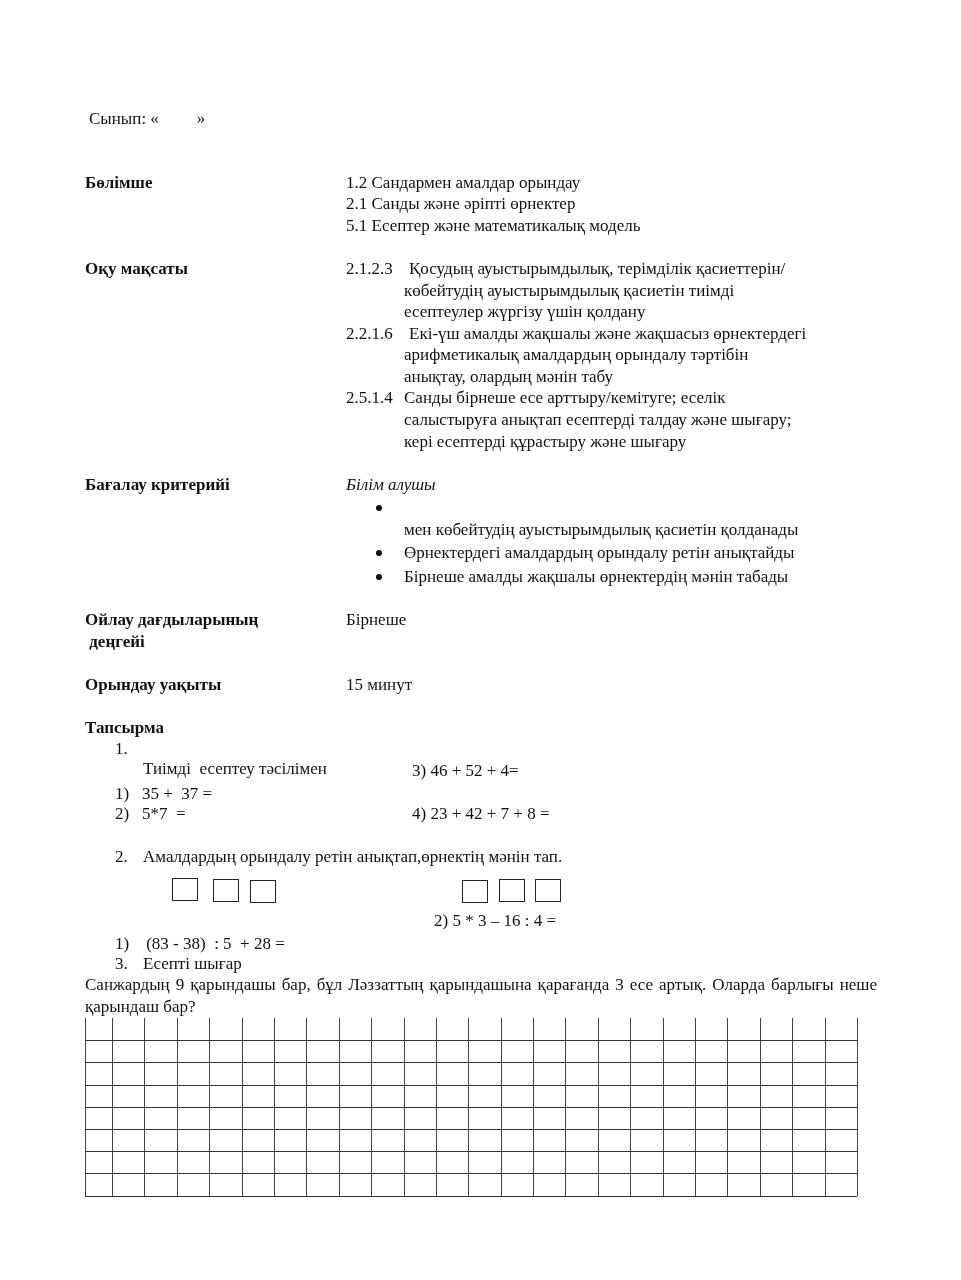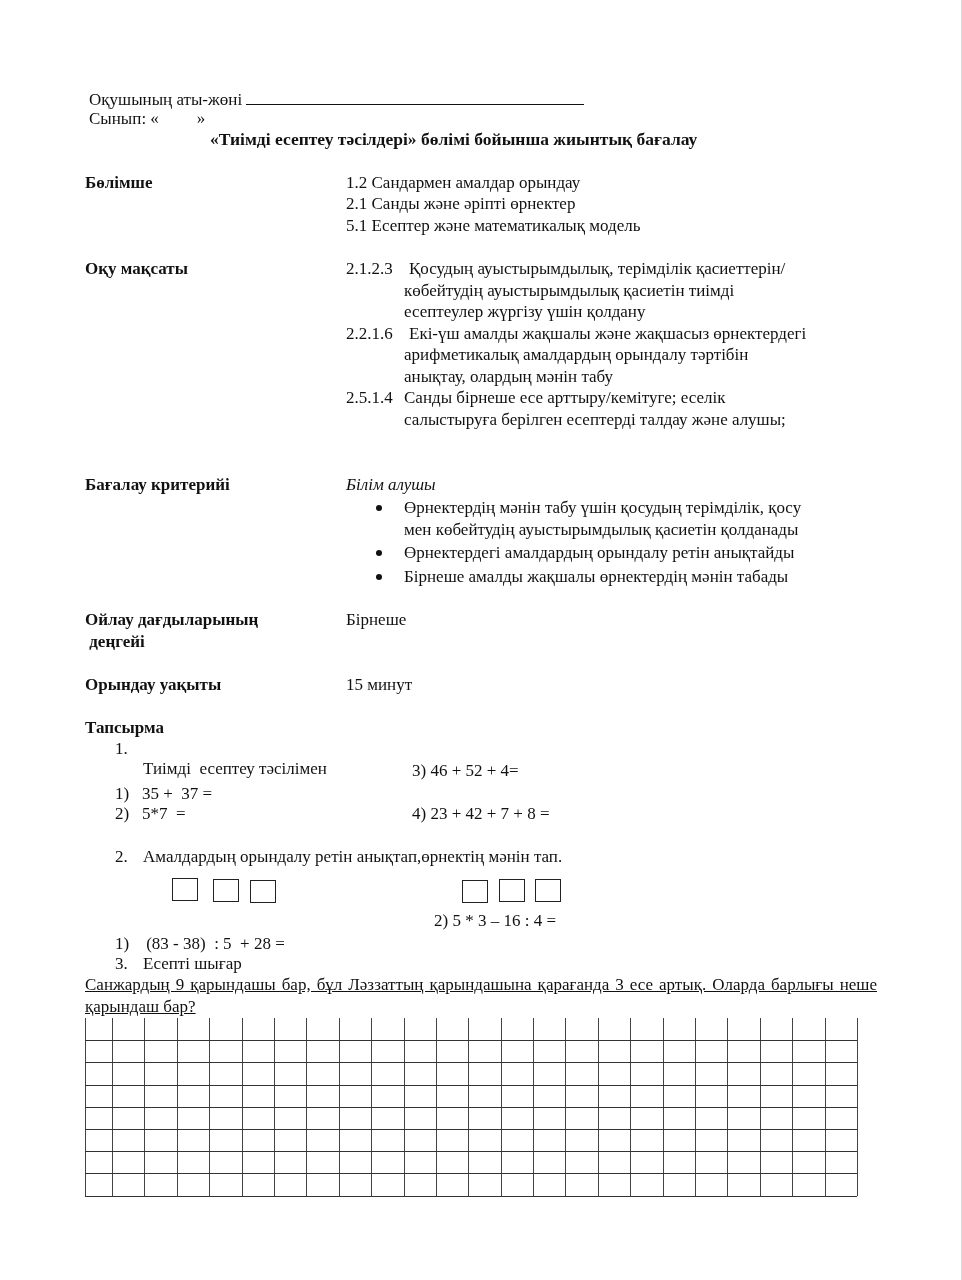--- a/index.html
+++ b/index.html
@@ -10,61 +10,57 @@
   .abs { position:absolute; white-space:nowrap; font-size:17px; line-height:21px; }
   .bold { font-weight:bold; }
   .italic { font-style:italic; }
   .underline-blank { display:inline-block; width:338px; border-bottom:1px solid #111; height:14px; vertical-align:baseline; margin-left:4px; }
   .title { font-size:17.5px; font-weight:bold; }
   .bullet { position:absolute; width:6px; height:6px; border-radius:50%; background:#111; }
   .box { position:absolute; width:26px; height:23px; border:1.5px solid #222; box-sizing:border-box; }
   .grid { position:absolute; left:85px; top:1018px; }
   .vline { position:absolute; top:0; width:1px; background:#444; }
   .hline { position:absolute; left:0; height:1px; background:#333; }
-  .problem { position:absolute; left:85px; top:974px; width:792px; font-size:17px; line-height:22px; text-align:justify; text-align-last:left;text-decoration:underline; }
+  .problem { position:absolute; left:85px; top:974px; width:792px; font-size:17px; line-height:22px; text-align:justify; text-align-last:left; }
 </style>
 </head>
 <body>
 
 <div class="page">
 
-  <div class="abs" style="left:89px; top:89px;">
-    <span>Оқушының аты-жөні</span><span class="underline-blank"></span>
-  </div>
   <div class="abs" style="left:89px; top:108px;">
     <span>Сынып: «</span><span style="display:inline-block;width:38px;"></span><span>»</span>
   </div>
-  <div class="abs title" style="left:210px; top:129px;">«Тиімді есептеу тәсілдері» бөлімі бойынша жиынтық бағалау</div>
 
   <div class="abs bold" style="left:85px; top:172px;">Бөлімше</div>
   <div class="abs" style="left:346px; top:172px;">1.2 Сандармен амалдар орындау</div>
   <div class="abs" style="left:346px; top:193px;">2.1 Санды және әріпті өрнектер</div>
   <div class="abs" style="left:346px; top:215px;">5.1 Есептер  және математикалық  модель</div>
 
   <div class="abs bold" style="left:85px; top:258px;">Оқу мақсаты</div>
 
   <div class="abs" style="left:346px; top:258px;">2.1.2.3</div>
   <div class="abs" style="left:404px; top:280px;">көбейтудің ауыстырымдылық қасиетін тиімді</div>
   <div class="abs" style="left:409px; top:258px;">Қосудың ауыстырымдылық, терімділік   қасиеттерін/</div>
   <div class="abs" style="left:404px; top:301px;">есептеулер жүргізу үшін қолдану</div>
 
   <div class="abs" style="left:346px; top:323px;">2.2.1.6</div>
   <div class="abs" style="left:409px; top:323px;">Екі-үш амалды жақшалы және жақшасыз өрнектердегі</div>
   <div class="abs" style="left:404px; top:344px;">арифметикалық амалдардың орындалу тәртібін</div>
   <div class="abs" style="left:404px; top:366px;">анықтау, олардың мәнін табу</div>
 
   <div class="abs" style="left:346px; top:387px;">2.5.1.4</div>
   <div class="abs" style="left:404px; top:387px;">Санды бірнеше есе арттыру/кемітуге; еселік</div>
-  <div class="abs" style="left:404px; top:409px;">салыстыруға берілген есептерді талдау және алушы;</div>
+  <div class="abs" style="left:404px; top:409px;">салыстыруға анықтап есептерді талдау және шығару;</div>
+  <div class="abs" style="left:404px; top:431px;">кері есептерді құрастыру және шығару</div>
 
   <div class="abs bold" style="left:85px; top:474px;">Бағалау критерийі</div>
   <div class="abs italic" style="left:346px; top:474px;">Білім алушы</div>
 
   <span class="bullet" style="left:376px; top:505px;"></span>
-  <div class="abs" style="left:404px; top:497px;">Өрнектердің мәнін табу үшін қосудың терімділік, қосу</div>
   <div class="abs" style="left:404px; top:519px;">мен көбейтудің ауыстырымдылық  қасиетін қолданады</div>
 
   <span class="bullet" style="left:376px; top:550px;"></span>
   <div class="abs" style="left:404px; top:542px;">Өрнектердегі  амалдардың орындалу ретін анықтайды</div>
 
   <span class="bullet" style="left:376px; top:574px;"></span>
   <div class="abs" style="left:404px; top:566px;">Бірнеше амалды жақшалы өрнектердің мәнін табады</div>
 
   <div class="abs bold" style="left:85px; top:609px;">Ойлау дағдыларының</div>
   <div class="abs bold" style="left:85px; top:631px; white-space:pre;"> деңгейі</div>

